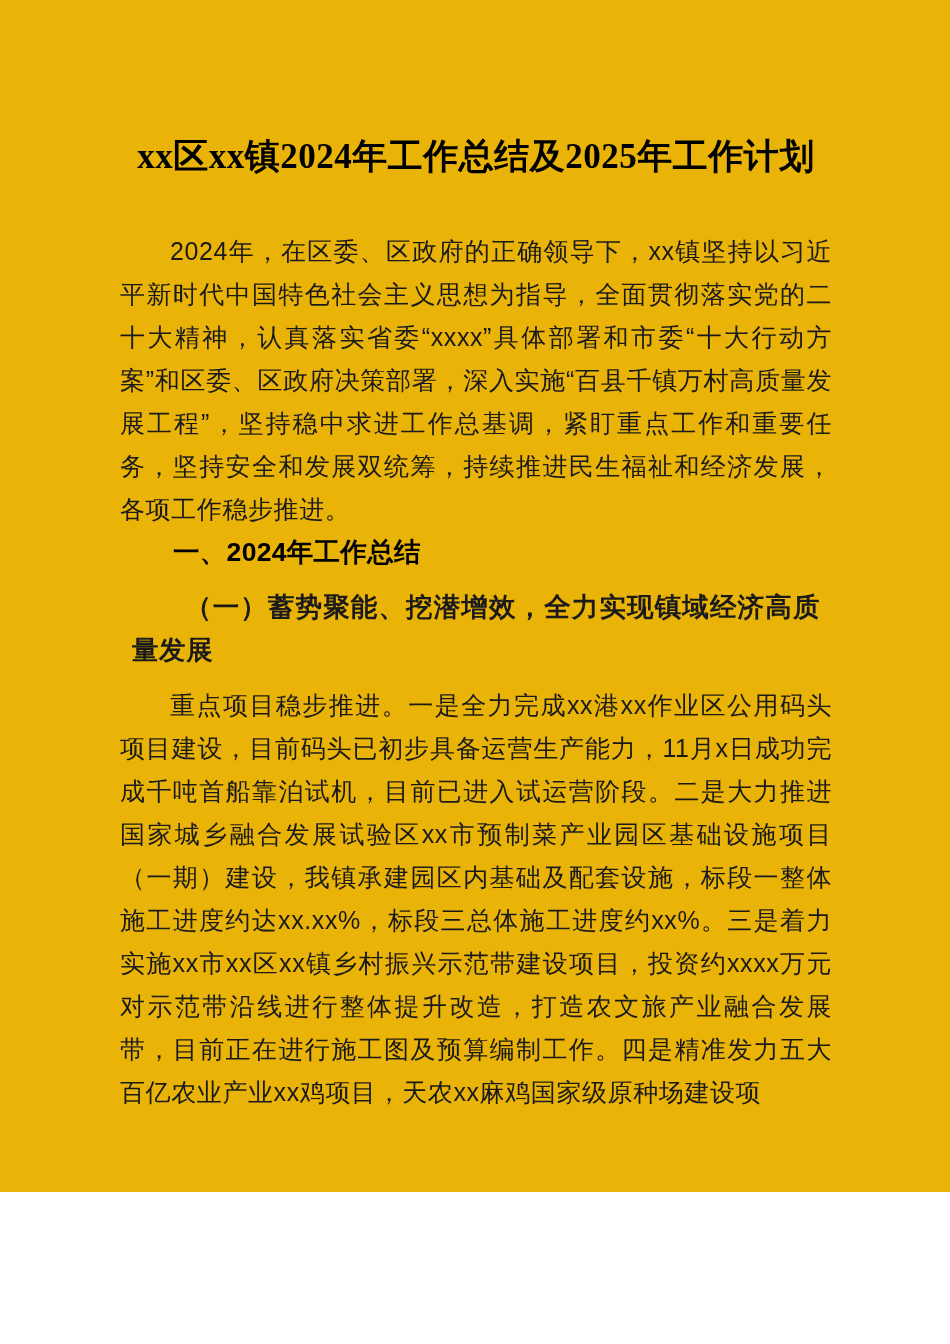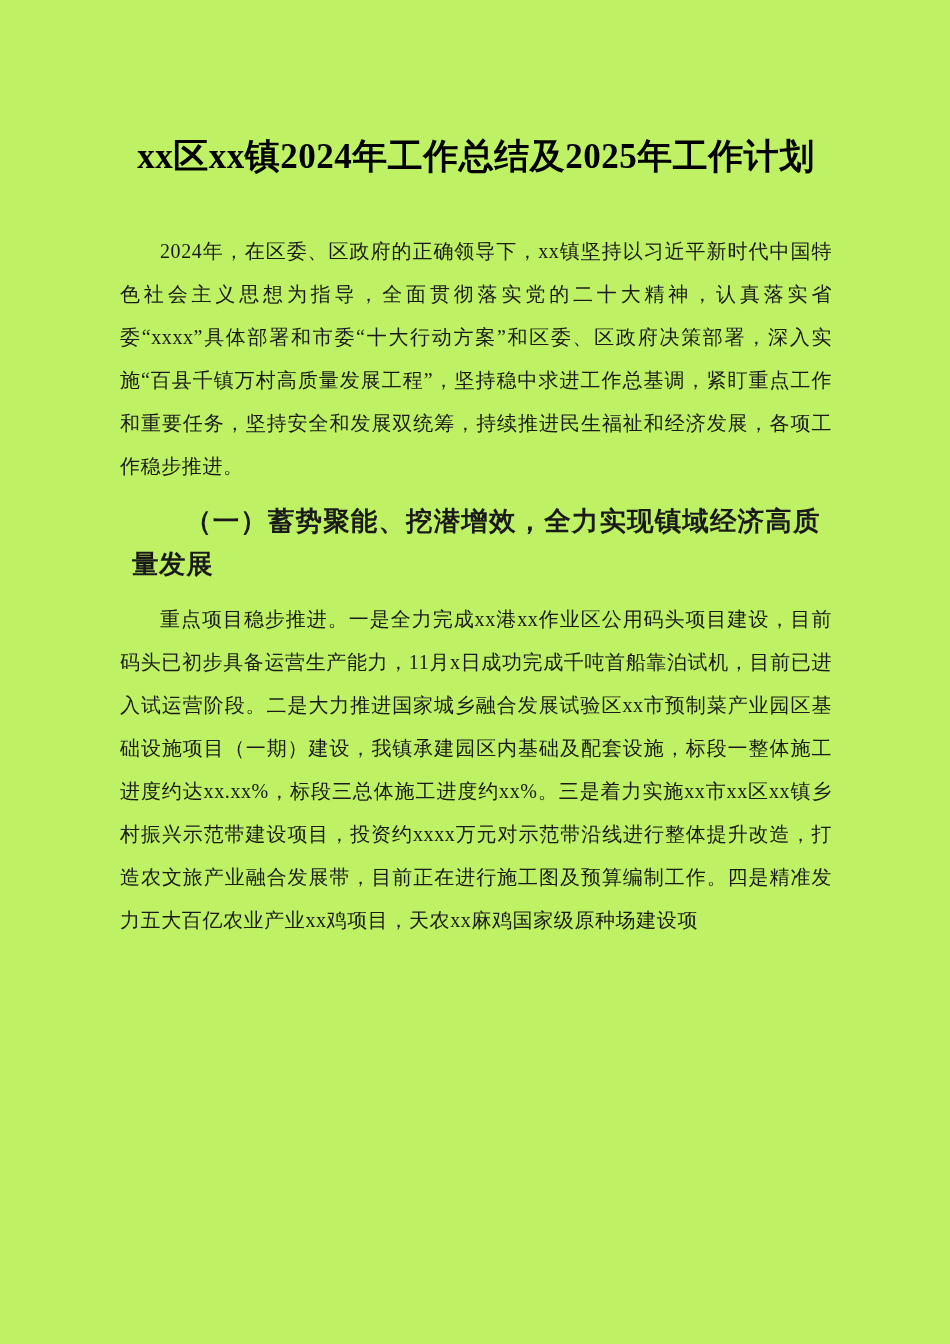--- a/index.html
+++ b/index.html
@@ -3,22 +3,22 @@
 <meta charset="utf-8">
 <style>
   html, body {
     margin: 0;
     padding: 0;
     background: #ffffff;
   }
   #page {
     position: relative;
     width: 950px;
-    height: 1344px;
-    background: #bef264;
+    height: 1192px;
+    background: #eab308;
     overflow: hidden;
     box-sizing: border-box;
   }
   #content {
     position: absolute;
     left: 120px;
     top: 0;
     width: 712px;
   }
 
@@ -30,22 +30,22 @@
     line-height: 48px;
     text-align: center;
     color: #000000;
     margin: 0;
     padding-top: 133px;
     letter-spacing: 0.5px;
   }
 
   
   .body-para {
-    font-family: Liberation Serif, serif;
-    font-size: 20px;
+    font-family: Liberation Sans, sans-serif;
+    font-size: 25px;
     line-height: 43px;
     color: #1a1a1a;
     margin: 0;
     text-align: justify;
     text-justify: inter-ideograph;
     text-indent: 2em;
     letter-spacing: 0.6px;
   }
   .para-lead {
     margin-top: 49px;
@@ -79,19 +79,20 @@
 </head>
 <body>
 
 <div id="page">
   <div id="content">
 
     <h1 class="doc-title">xx区xx镇2024年工作总结及2025年工作计划</h1>
 
     <p class="body-para para-lead">2024年，在区委、区政府的正确领导下，xx镇坚持以习近平新时代中国特色社会主义思想为指导，全面贯彻落实党的二十大精神，认真落实省委“xxxx”具体部署和市委“十大行动方案”和区委、区政府决策部署，深入实施“百县千镇万村高质量发展工程”，坚持稳中求进工作总基调，紧盯重点工作和重要任务，坚持安全和发展双统筹，持续推进民生福祉和经济发展，各项工作稳步推进。</p>
 
+    <h2 class="heading-1">一、2024年工作总结</h2>
 
     <h3 class="heading-2">（一）蓄势聚能、挖潜增效，全力实现镇域经济高质量发展</h3>
 
     <p class="body-para">重点项目稳步推进。一是全力完成xx港xx作业区公用码头项目建设，目前码头已初步具备运营生产能力，11月x日成功完成千吨首船靠泊试机，目前已进入试运营阶段。二是大力推进国家城乡融合发展试验区xx市预制菜产业园区基础设施项目（一期）建设，我镇承建园区内基础及配套设施，标段一整体施工进度约达xx.xx%，标段三总体施工进度约xx%。三是着力实施xx市xx区xx镇乡村振兴示范带建设项目，投资约xxxx万元对示范带沿线进行整体提升改造，打造农文旅产业融合发展带，目前正在进行施工图及预算编制工作。四是精准发力五大百亿农业产业xx鸡项目，天农xx麻鸡国家级原种场建设项</p>
 
   </div>
 </div>
 
 </body></html>

